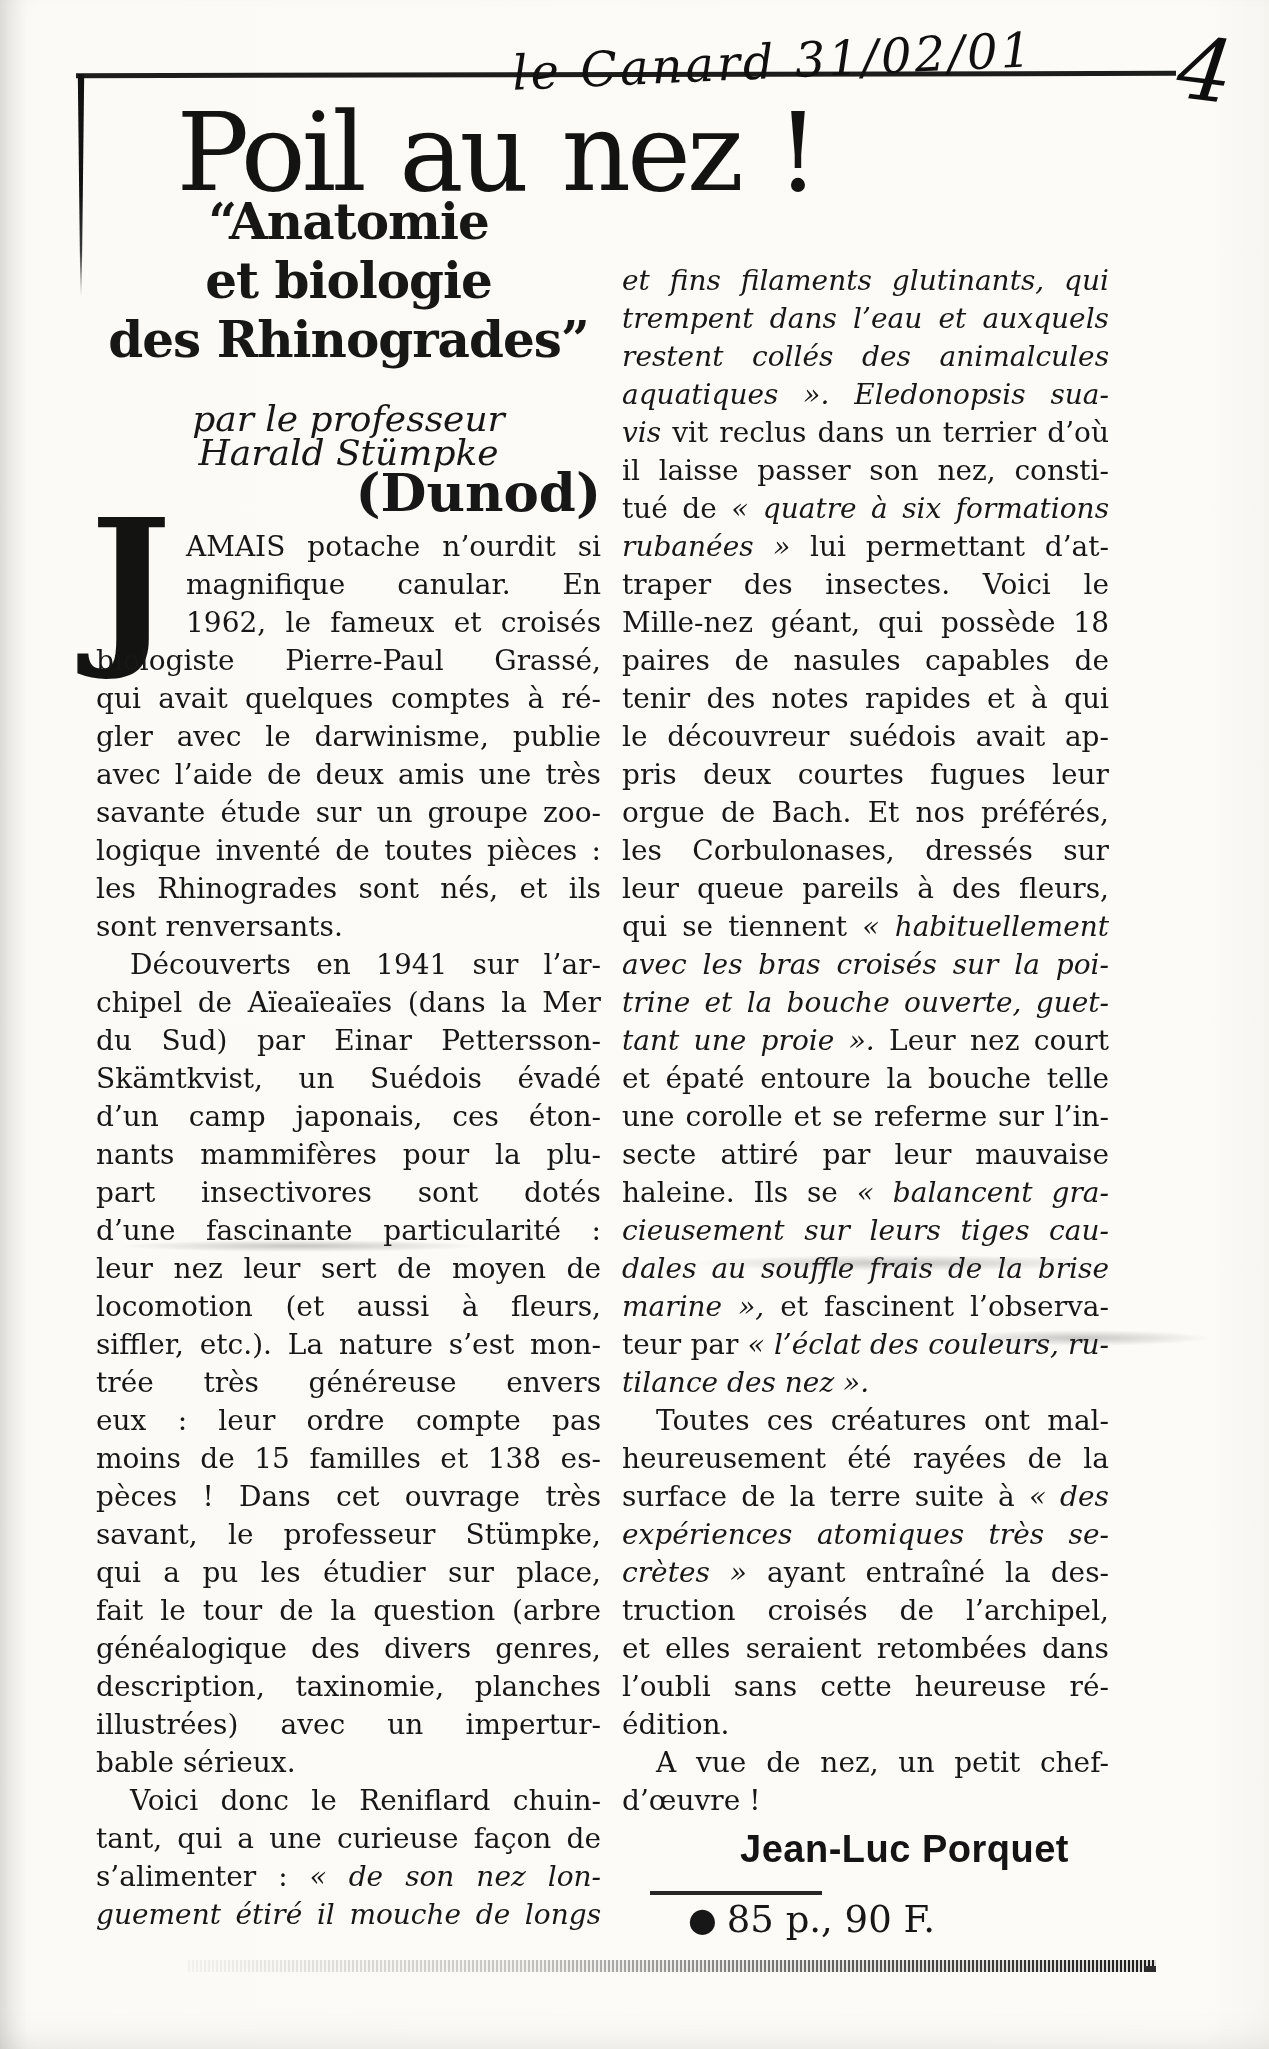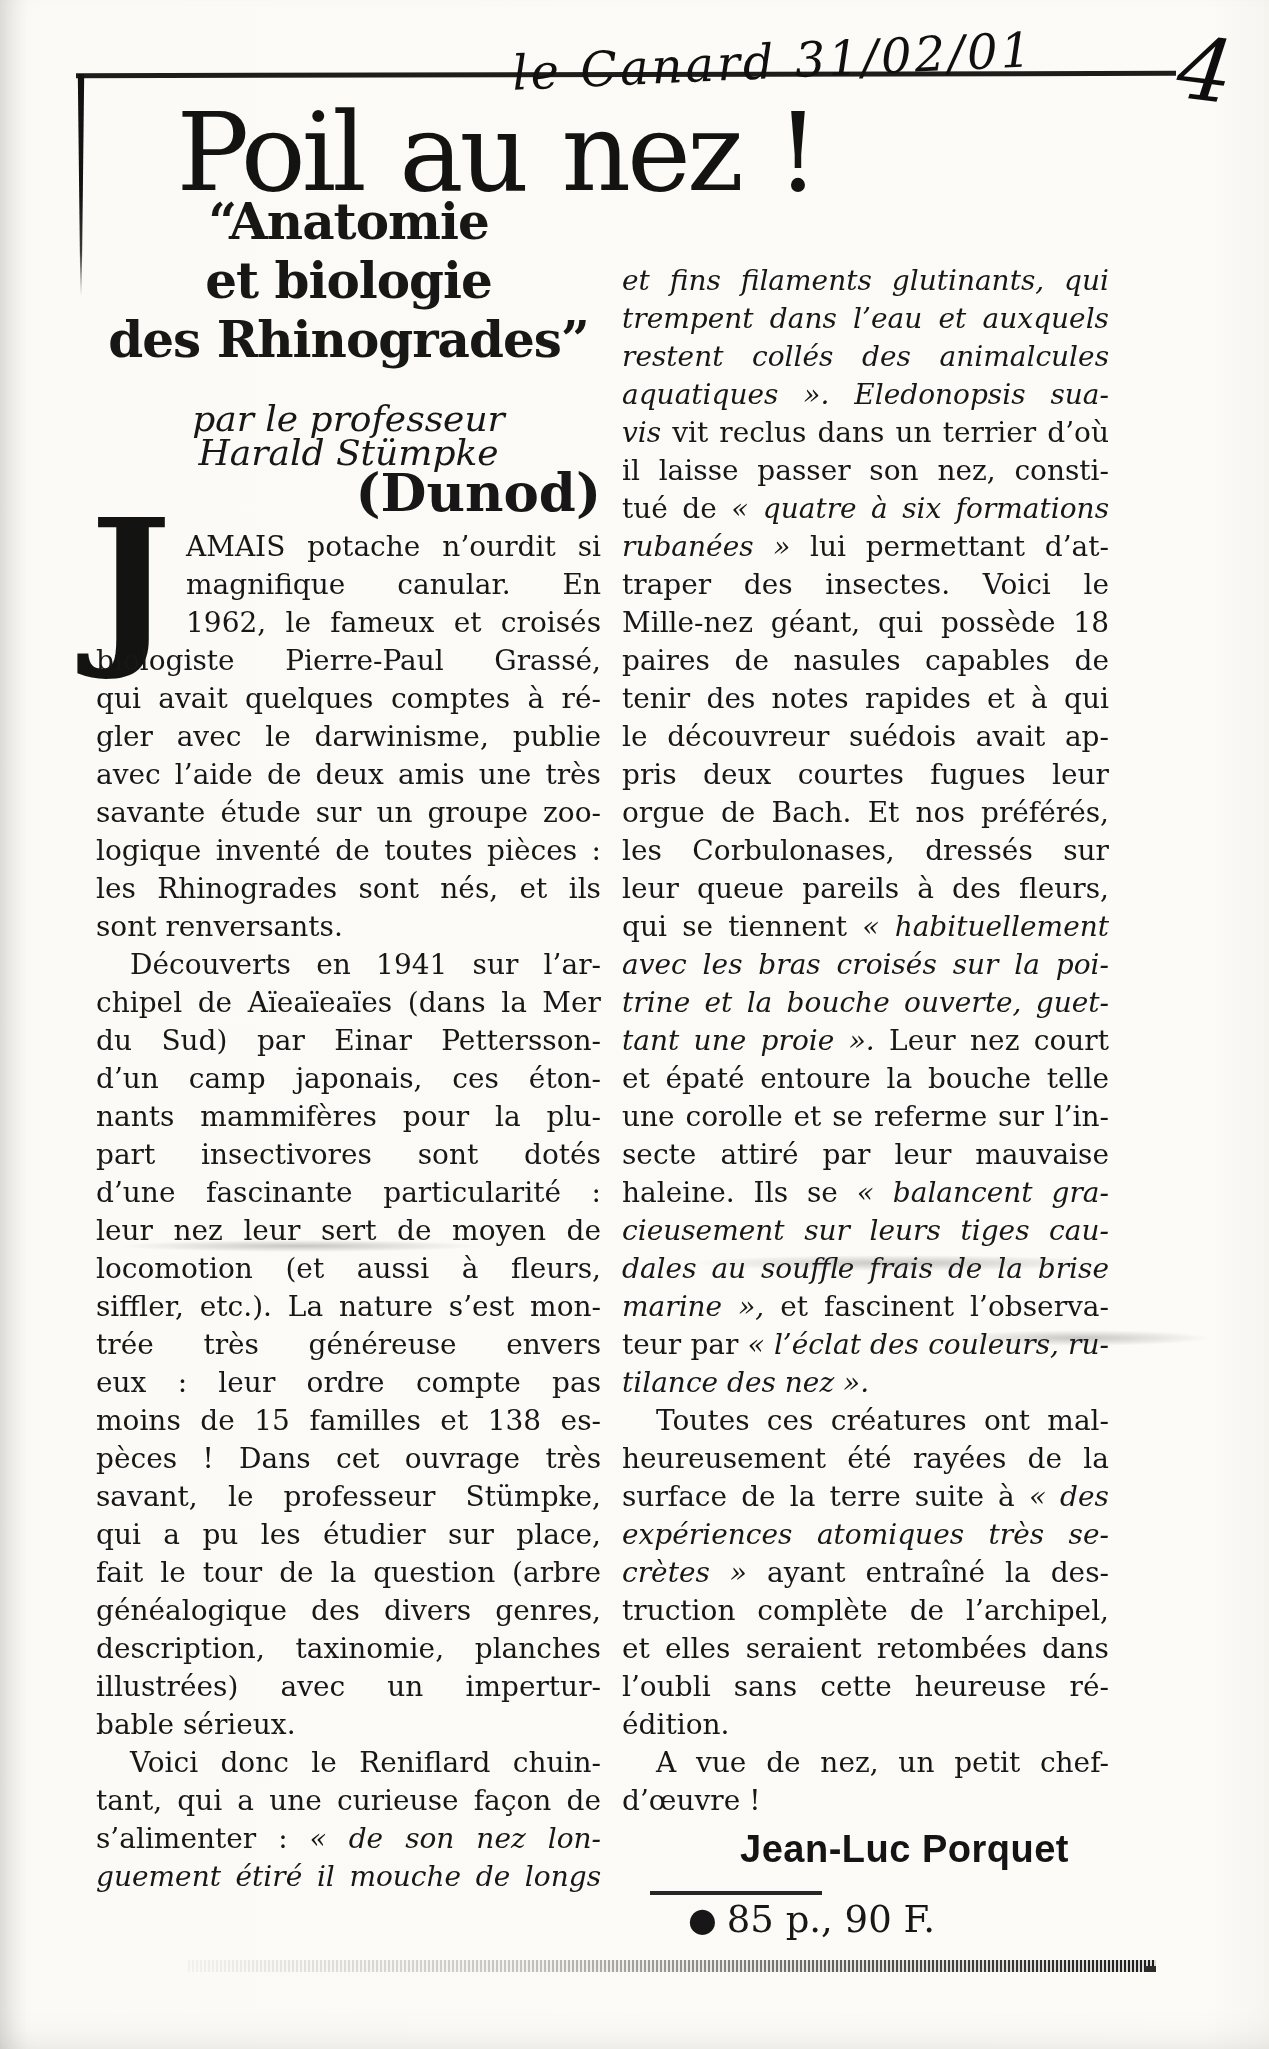--- a/index.html
+++ b/index.html
@@ -84,20 +84,21 @@
         <div class="tl"><span>qui avait quelques comptes à ré-</span></div>
         <div class="tl"><span>gler avec le darwinisme, publie</span></div>
         <div class="tl"><span>avec l’aide de deux amis une très</span></div>
         <div class="tl"><span>savante étude sur un groupe zoo-</span></div>
         <div class="tl"><span>logique inventé de toutes pièces :</span></div>
         <div class="tl"><span>les Rhinogrades sont nés, et ils</span></div>
         <div class="tl end"><span>sont renversants.</span></div>
         <div class="tl ind"><span>Découverts en 1941 sur l’ar-</span></div>
         <div class="tl"><span>chipel de Aïeaïeaïes (dans la Mer</span></div>
         <div class="tl"><span>du Sud) par Einar Pettersson-</span></div>
+        <div class="tl"><span>Skämtkvist, un Suédois évadé</span></div>
         <div class="tl"><span>d’un camp japonais, ces éton-</span></div>
         <div class="tl"><span>nants mammifères pour la plu-</span></div>
         <div class="tl"><span>part insectivores sont dotés</span></div>
         <div class="tl"><span>d’une fascinante particularité :</span></div>
         <div class="tl"><span>leur nez leur sert de moyen de</span></div>
         <div class="tl"><span>locomotion (et aussi à fleurs,</span></div>
         <div class="tl"><span>siffler, etc.). La nature s’est mon-</span></div>
         <div class="tl"><span>trée très généreuse envers</span></div>
         <div class="tl"><span>eux : leur ordre compte pas</span></div>
         <div class="tl"><span>moins de 15 familles et 138 es-</span></div>
@@ -146,21 +147,21 @@
         <div class="tl"><span class="it">cieusement sur leurs tiges cau-</span></div>
         <div class="tl"><span class="it">dales au souffle frais de la brise</span></div>
         <div class="tl"><span class="it">marine »,</span><span> et fascinent l’observa-</span></div>
         <div class="tl"><span>teur par </span><span class="it">« l’éclat des couleurs, ru-</span></div>
         <div class="tl end"><span class="it">tilance des nez ».</span></div>
         <div class="tl ind"><span>Toutes ces créatures ont mal-</span></div>
         <div class="tl"><span>heureusement été rayées de la</span></div>
         <div class="tl"><span>surface de la terre suite à </span><span class="it">« des</span></div>
         <div class="tl"><span class="it">expériences atomiques très se-</span></div>
         <div class="tl"><span class="it">crètes »</span><span> ayant entraîné la des-</span></div>
-        <div class="tl"><span>truction complète de l’archipel,</span></div>
+        <div class="tl"><span>truction croisés de l’archipel,</span></div>
         <div class="tl"><span>et elles seraient retombées dans</span></div>
         <div class="tl"><span>l’oubli sans cette heureuse ré-</span></div>
         <div class="tl end"><span>édition.</span></div>
         <div class="tl ind"><span>A vue de nez, un petit chef-</span></div>
         <div class="tl end"><span>d’œuvre !</span></div>
       </div>
     <div class="signature">Jean-Luc Porquet</div>
   </div>
 
   <div class="abs rule"></div>

